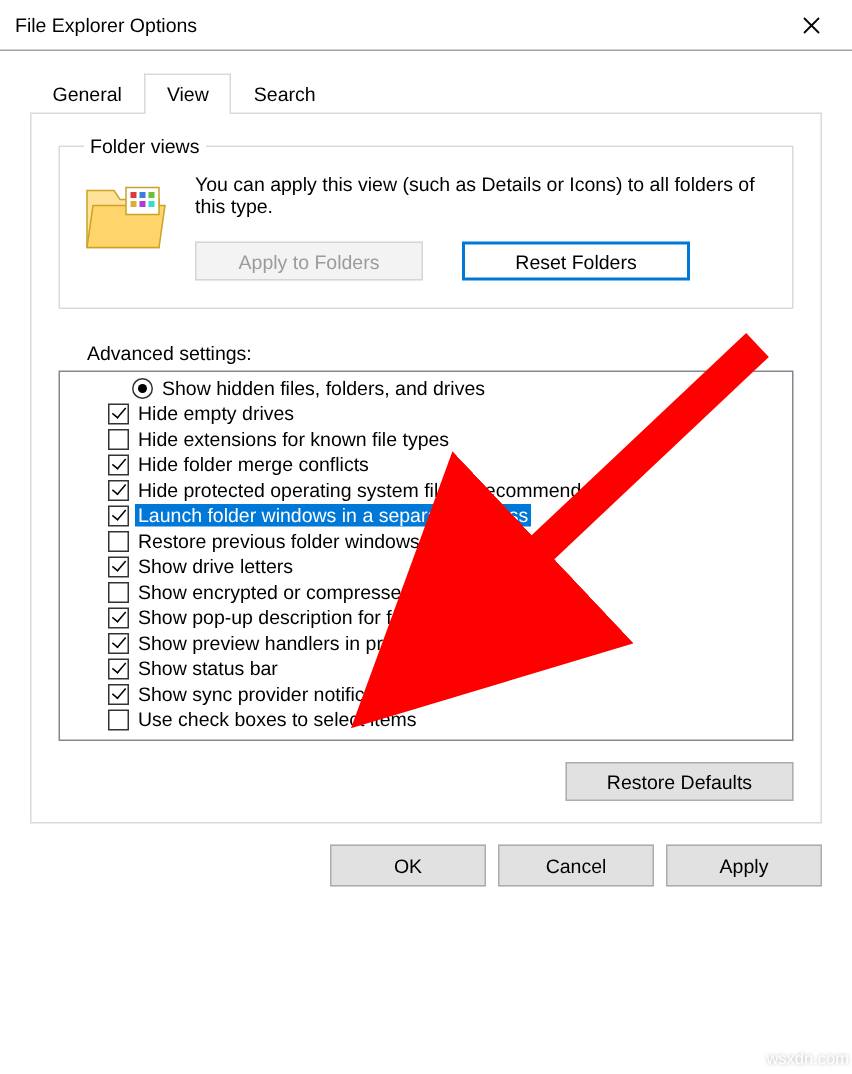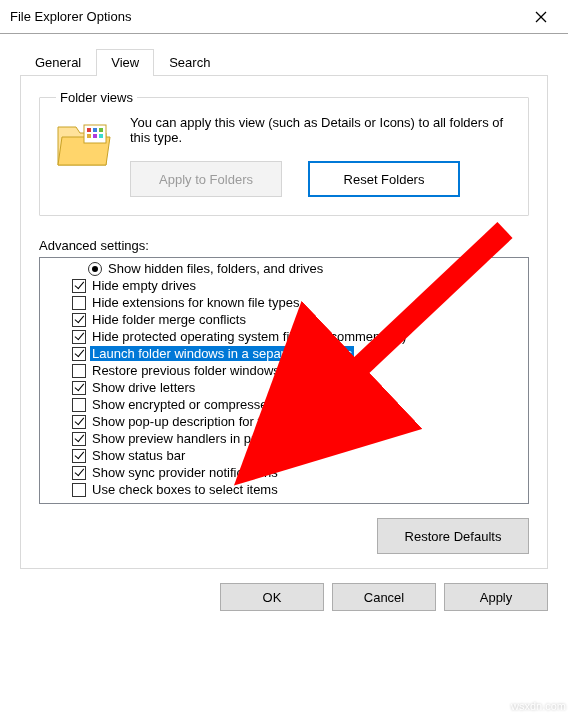--- a/index.html
+++ b/index.html
@@ -64,37 +64,37 @@
   .fv-row { display: flex; gap: 16px; }
   .folder-icon {
     width: 58px; height: 48px;
     flex: 0 0 58px;
     margin-top: 4px;
   }
   .fv-body { flex: 1; font-size: 13px; }
   .fv-btns { display: flex; gap: 26px; margin-top: 16px; }
   .win-btn {
     min-width: 152px;
-    height: 36px;
+    height: 26px;
     font: inherit;
     font-size: 13px;
     background: #e1e1e1;
     border: 1px solid #adadad;
     padding: 0 16px;
   }
   .win-btn:disabled {
     background: #f3f3f3;
     border-color: #d5d5d5;
     color: #9b9b9b;
   }
   .win-btn.outlined {
     background: #fff;
     border: 2px solid #0078d7;
   }
-  .advanced-label { font-size: 13px; margin: 0 0 4px 0; }
+  .advanced-label { font-size: 13px; margin: 0 0 4px 19px; }
   .settings-box {
     border: 1px solid #828790;
     height: 247px;
     overflow-y: scroll;
     padding: 2px 4px;
     position: relative;
     scrollbar-width: auto;
   }
   .settings-box::-webkit-scrollbar { width: 18px; }
   .settings-box::-webkit-scrollbar-track { background: #f0f0f0; }

